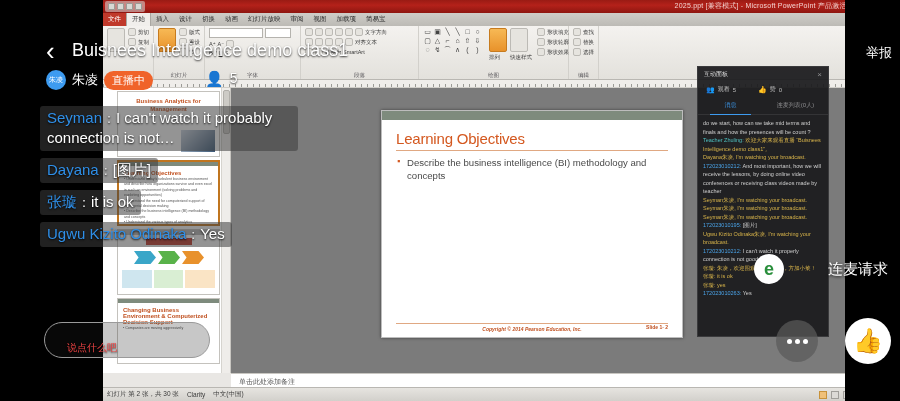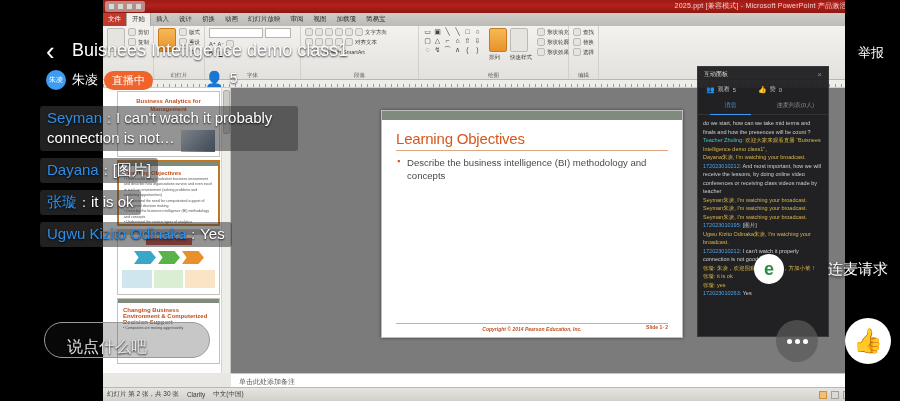--- a/index.html
+++ b/index.html
@@ -159,21 +159,21 @@
   .back-chevron {
     position: absolute; left: 46px; top: 38px; width: 22px; height: 26px;
     color: #fff; font-size: 26px; line-height: 26px; font-weight: 300;
   }
   .live-title {
     position: absolute; left: 72px; top: 40px;
     font-size: 18px; color: #fff; white-space: nowrap;
     text-shadow: 0 1px 2px rgba(0,0,0,.8);
   }
   .report-btn {
-    position: absolute; right: 16px; top: 44px;
+    position: absolute; right: 8px; top: 44px;
     font-size: 13px; color: #fff; text-shadow: 0 1px 2px rgba(0,0,0,.8);
   }
   .host-row { position: absolute; left: 46px; top: 70px; display: flex; align-items: center; gap: 6px; }
   .host-avatar {
     width: 20px; height: 20px; border-radius: 50%;
     background: #3d9bf0; color: #fff; font-size: 7px;
     display: flex; align-items: center; justify-content: center;
   }
   .host-name { font-size: 13px; color: #fff; text-shadow: 0 1px 2px rgba(0,0,0,.9); }
   .live-badge {
@@ -199,21 +199,21 @@
   .bname { color: #2f8fe8; font-size: 15px; }
   .bcolon { color: #ddd; font-size: 14px; }
   .btext { color: #fff; font-size: 15px; }
 
   .say-input {
     position: absolute; left: 44px; top: 322px; width: 166px; height: 36px;
     border: 1px solid #9a9a9a; border-radius: 18px;
     background: rgba(30,30,30,.25);
     display: flex; align-items: center; padding-left: 22px;
   }
-  .say-input span { color: #e5e5e5; font-size: 16px; text-shadow: 0 1px 2px rgba(0,0,0,.9); margin-top: 15px; }
+  .say-input span { color: #ef4444; font-size: 10px; text-shadow: 0 1px 2px rgba(0,0,0,.9); margin-top: 15px; }
 
   
   .ipanel {
     position: absolute; left: 697px; top: 66px; width: 132px; height: 271px;
     background: rgba(26,26,28,.93); border: 1px solid #3a3a3c;
     font-size: 5.5px; color: #cfcfcf; overflow: hidden;
   }
   .ip-head { height: 15px; display: flex; align-items: center; padding: 0 6px; }
   .ip-head .t { font-size: 6px; color: #ddd; }
   .ip-head .x { margin-left: auto; font-size: 8px; color: #8e8e90; }

